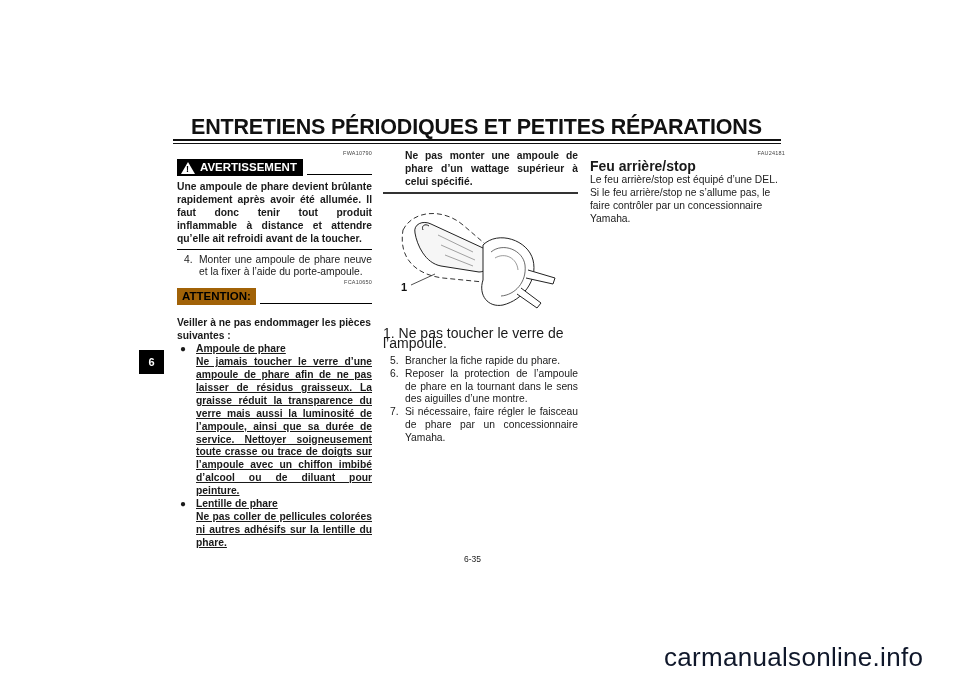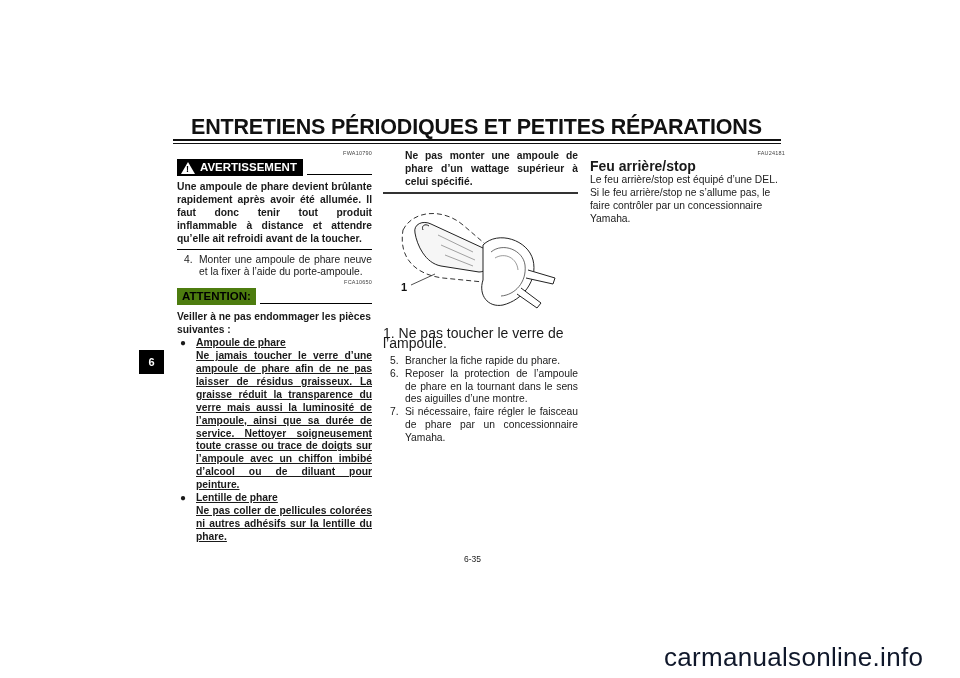--- a/index.html
+++ b/index.html
@@ -32,21 +32,21 @@
     .warn-label {
       background: #000; color: #fff; font-weight: bold; font-size: 11.5px;
       padding: 1px 6px 1px 4px; display: flex; align-items: center; height: 15px;
     }
     .warn-tri { width: 0; height: 0; border-left: 7px solid transparent; border-right: 7px solid transparent;
       border-bottom: 12px solid #fff; position: relative; margin-right: 5px; }
     .warn-tri span { position: absolute; left: -2px; top: 1px; color: #000; font-size: 9px; font-weight: bold; }
     .warn-line { flex: 1; height: 1px; background: #000; margin-left: 4px; margin-bottom: 1px; }
 
     .att-row { display: flex; align-items: flex-end; margin-top: 2px; }
-    .att-label { background: #4d7c0f; color: #000; font-weight: bold; font-size: 11.5px; padding: 1px 5px; height: 15px; display:flex; align-items:center; }
+    .att-label { background: #a16207; color: #000; font-weight: bold; font-size: 11.5px; padding: 1px 5px; height: 15px; display:flex; align-items:center; }
     .att-line { flex: 1; height: 1px; background: #000; margin-left: 4px; margin-bottom: 1px; }
 
     .bold-para { font-weight: bold; text-align: justify; margin: 5px 0 3px 0; }
     .rule { height: 1px; background: #000; margin: 2px 0 4px 0; }
     .rule-thick { height: 2px; background: #333; }
 
     .step { display: flex; text-align: justify; }
     .step .num { width: 15px; flex-shrink: 0; }
     .step .txt { flex: 1; }
     .indent-step { padding-left: 7px; }
@@ -94,21 +94,21 @@
   <div class="step indent-step">
     <span class="num">4.</span>
     <span class="txt">Monter une ampoule de phare neuve et la fixer à l’aide du porte-ampoule.</span>
   </div>
 
   <div class="code">FCA10650</div>
   <div class="att-row">
     <div class="att-label">ATTENTION:</div>
     <div class="att-line"></div>
   </div>
-  <div class="bold-para" style="margin-top:6px;margin-bottom:0;text-align:left;">Veiller à ne pas endommager les pièces suivantes :</div>
+  <div class="bold-para" style="margin-top:12px;margin-bottom:0;text-align:left;">Veiller à ne pas endommager les pièces suivantes :</div>
 
   <div class="bullet">
     <span class="dot">●</span>
     <div class="btxt">
       <div>Ampoule de phare</div>
       <div>Ne jamais toucher le verre d’une ampoule de phare afin de ne pas laisser de résidus graisseux. La graisse réduit la transparence du verre mais aussi la luminosité de l’ampoule, ainsi que sa durée de service. Nettoyer soigneusement toute crasse ou trace de doigts sur l’ampoule avec un chiffon imbibé d’alcool ou de diluant pour peinture.</div>
     </div>
   </div>
   <div class="bullet">
     <span class="dot">●</span>

